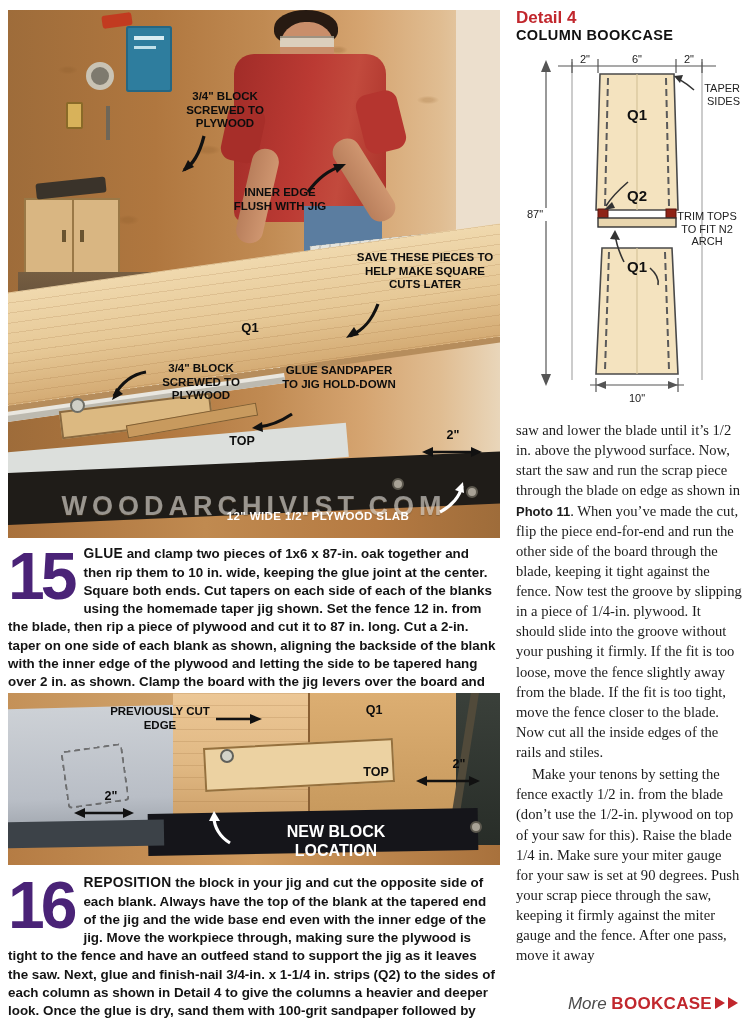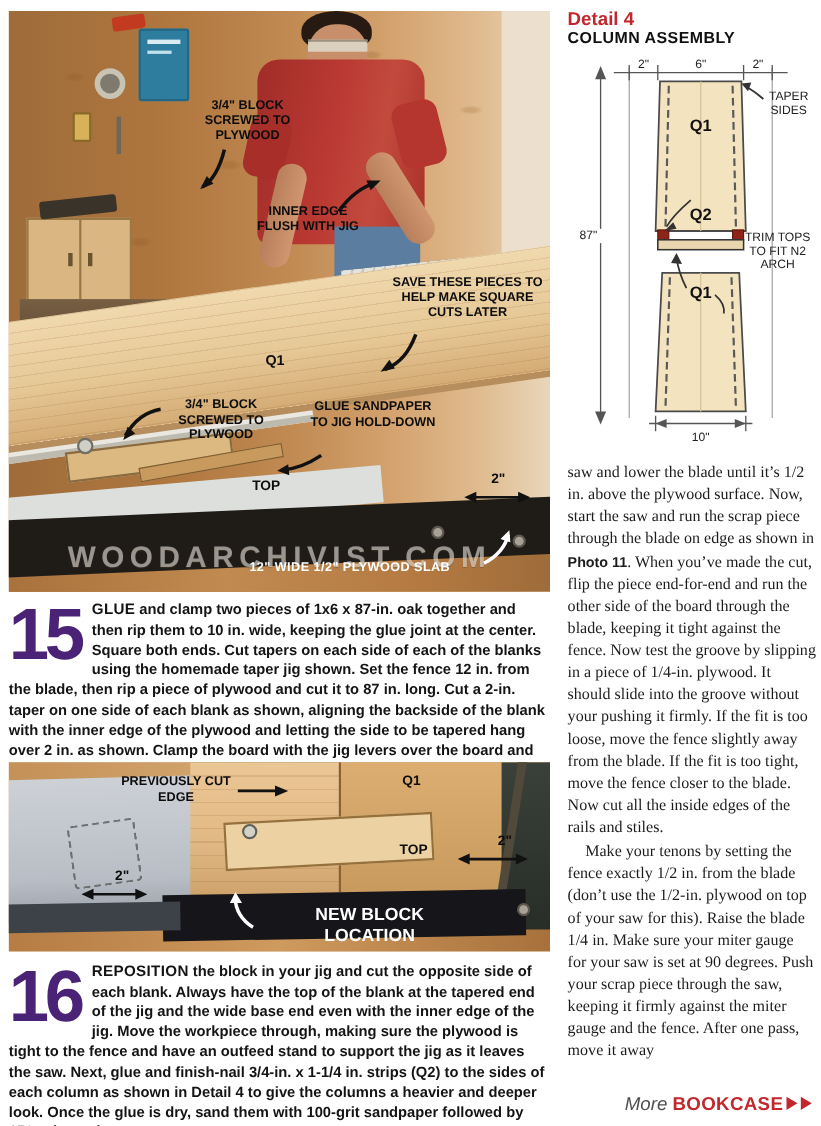--- a/index.html
+++ b/index.html
@@ -328,21 +328,21 @@
     <div class="co white" style="left:248px; top:130px; width:160px; font-size:16px;">NEW BLOCK LOCATION</div>
   </figure>
 
   <section class="step step16">
     <div class="stepnum">16</div>
     <p class="steptext"><span class="steplead">REPOSITION</span><span> the block in your jig and cut the opposite side of each blank. Always have the top of the blank at the tapered end of the jig and the wide base end even with the inner edge of the jig. Move the workpiece through, making sure the plywood is tight to the fence and have an outfeed stand to support the jig as it leaves the saw. Next, glue and finish-nail 3/4-in. x 1-1/4 in. strips (Q2) to the sides of each column as shown in Detail 4 to give the columns a heavier and deeper look. Once the glue is dry, sand them with 100-grit sandpaper followed by 150-grit sandpaper.</span></p>
   </section>
 
   <div class="rcol">
     <h2 class="d4title">Detail 4</h2>
-    <h3 class="d4sub">COLUMN ASSEMBLY</h3>
+    <h3 class="d4sub">COLUMN BOOKCASE</h3>
 
     <div class="diagram">
       <svg width="226" height="360" viewBox="0 0 226 360">
 
         <line x1="56" y1="10" x2="56" y2="328" stroke="#999" stroke-width="1"></line>
         <line x1="186" y1="10" x2="186" y2="328" stroke="#999" stroke-width="1"></line>
 
         <line x1="42" y1="14" x2="200" y2="14" stroke="#555" stroke-width="1.2"></line>
         <line x1="56" y1="7" x2="56" y2="21" stroke="#555" stroke-width="1.2"></line>
         <line x1="82" y1="7" x2="82" y2="21" stroke="#555" stroke-width="1.2"></line>
@@ -377,21 +377,21 @@
         <polygon points="158,24 167,23 164,31" fill="#333"></polygon>
         <path d="M112 130 C 98 142, 93 149, 90 154" fill="none" stroke="#333" stroke-width="1.6"></path>
         <polygon points="88,158 96,150 99,156" fill="#333"></polygon>
         <path d="M108 210 C 102 198, 100 190, 99 182" fill="none" stroke="#333" stroke-width="1.6"></path>
         <polygon points="99,178 94,187 104,188" fill="#333"></polygon>
         <path d="M134 216 C 141 222, 143 227, 142 233" fill="none" stroke="#333" stroke-width="1.6"></path>
       </svg>
       <div class="dlabel" style="left:54px; top:1px; width:30px;">2"</div>
       <div class="dlabel" style="left:106px; top:1px; width:30px;">6"</div>
       <div class="dlabel" style="left:158px; top:1px; width:30px;">2"</div>
-      <div class="dlabel" style="left:178px; top:30px; width:46px; text-align:center;">TAPER SIDES</div>
+      <div class="dlabel" style="left:178px; top:30px; width:46px; text-align:right;">TAPER SIDES</div>
       <div class="dpart" style="left:96px; top:54px; width:50px;">Q1</div>
       <div class="dpart" style="left:96px; top:135px; width:50px;">Q2</div>
       <div class="dlabel d87" style="left:2px; top:156px; width:34px;">87"</div>
       <div class="dlabel" style="left:158px; top:158px; width:66px;">TRIM TOPS TO FIT N2 ARCH</div>
       <div class="dpart" style="left:96px; top:206px; width:50px;">Q1</div>
       <div class="dlabel" style="left:88px; top:340px; width:66px;">10"</div>
     </div>
 
     <div class="article">
       <p><span>saw and lower the blade until it’s 1/2 in. above the plywood surface. Now, start the saw and run the scrap piece through the blade on edge as shown in </span><span class="photoref">Photo 11</span><span>. When you’ve made the cut, flip the piece end-for-end and run the other side of the board through the blade, keeping it tight against the fence. Now test the groove by slipping in a piece of 1/4-in. plywood. It should slide into the groove without your pushing it firmly. If the fit is too loose, move the fence slightly away from the blade. If the fit is too tight, move the fence closer to the blade. Now cut all the inside edges of the rails and stiles.</span></p>

